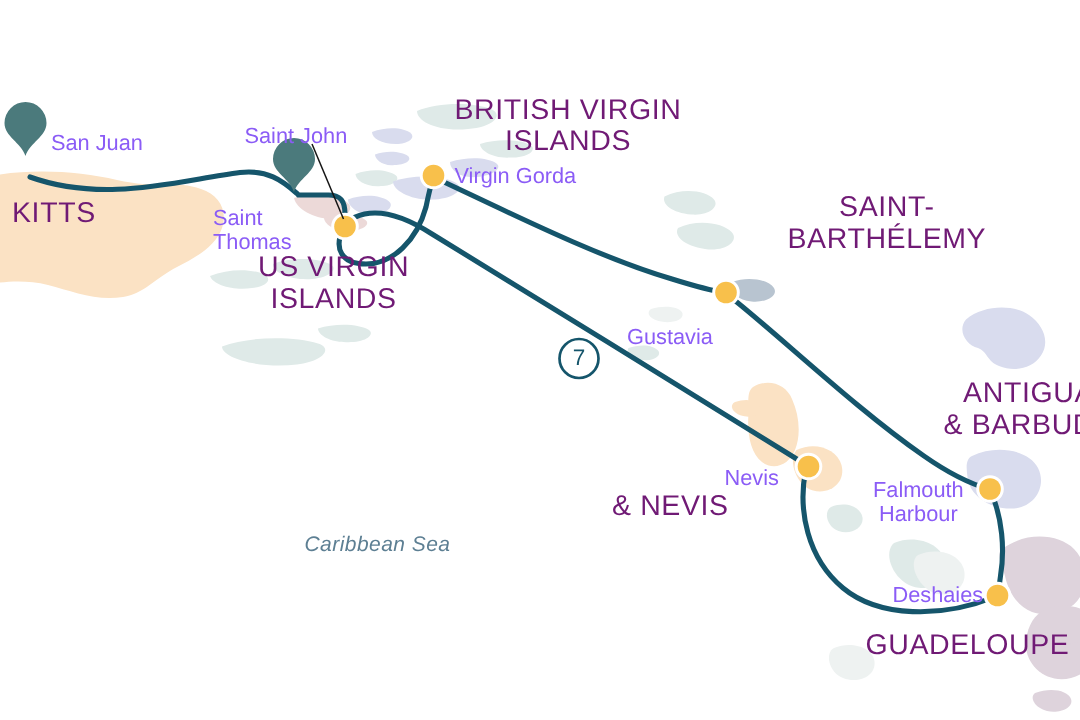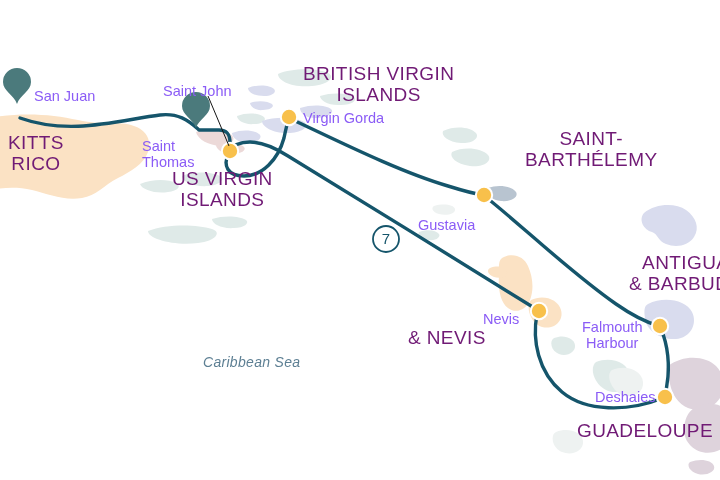--- a/index.html
+++ b/index.html
@@ -227,21 +227,21 @@
 
   </svg>
 
   <div class="label-layer">
 
     <svg width="720" height="480" style="position:absolute;left:0;top:0;pointer-events:none;">
       <path d="M 208,96 L 229,146" stroke="#151515" stroke-width="1" fill="none"></path>
     </svg>
 
     <div id="country-labels">
-        <div class="map-label country-label two-line" style="left: 8px; top: 133px;"><div>KITTS</div><div>RICO</div></div>
+        <div class="map-label country-label two-line" style="left: 8px; top: 133px;"><div>KITTS</div></div>
         <div class="map-label country-label two-line" style="left: 172px; top: 169px;"><div>US VIRGIN</div><div>ISLANDS</div></div>
         <div class="map-label country-label two-line" style="left: 303px; top: 64px;"><div>BRITISH VIRGIN</div><div>ISLANDS</div></div>
         <div class="map-label country-label two-line" style="left: 525px; top: 129px;"><div>SAINT-</div><div>BARTHÉLEMY</div></div>
         <div class="map-label country-label two-line" style="left: 629px; top: 253px;"><div>ANTIGUA</div><div>&amp; BARBUDA</div></div>
         <div class="map-label country-label two-line" style="left: 408px; top: 328px;"><div>&amp; NEVIS</div></div>
         <div class="map-label country-label" style="left: 577px; top: 421px;"><div>GUADELOUPE</div></div>
       </div>
 
     <div id="port-labels">
         <div class="map-label port-label" style="left: 34px; top: 88px;"><div>San Juan</div></div>

